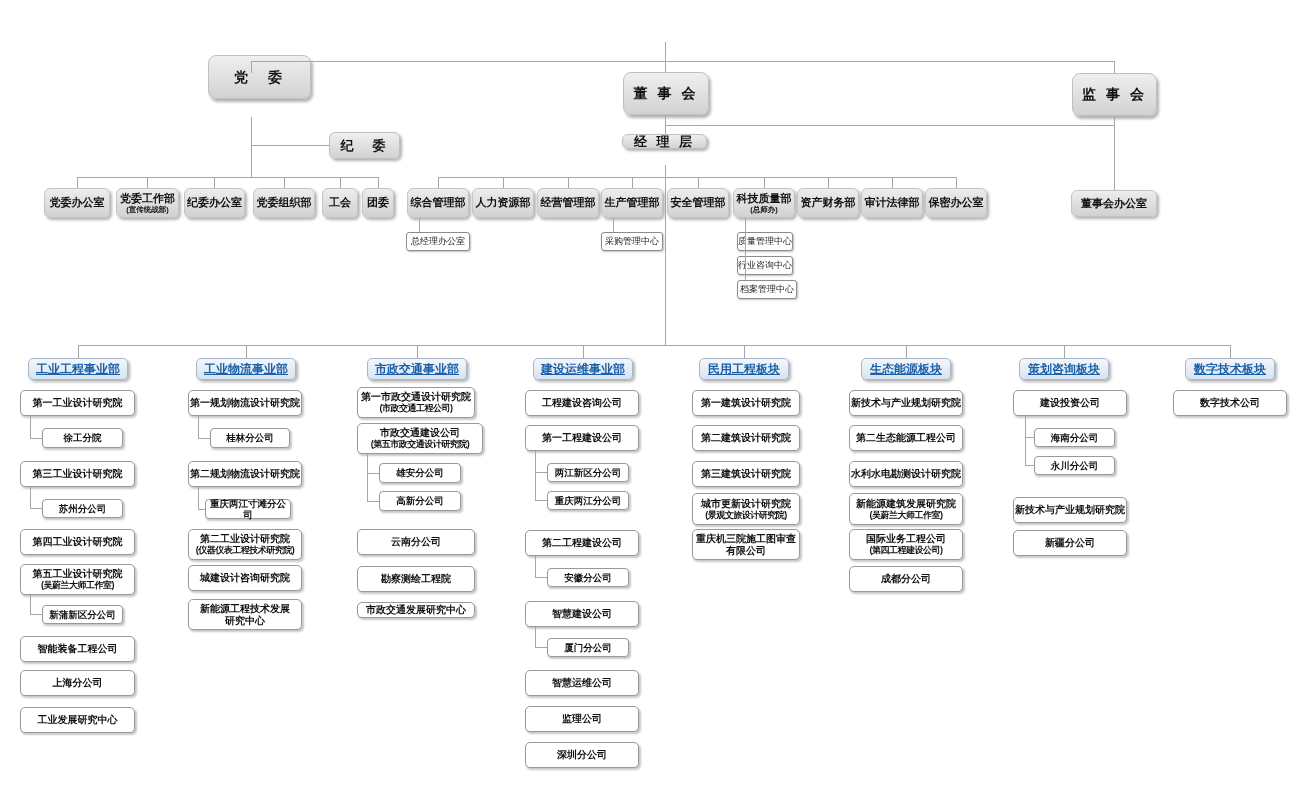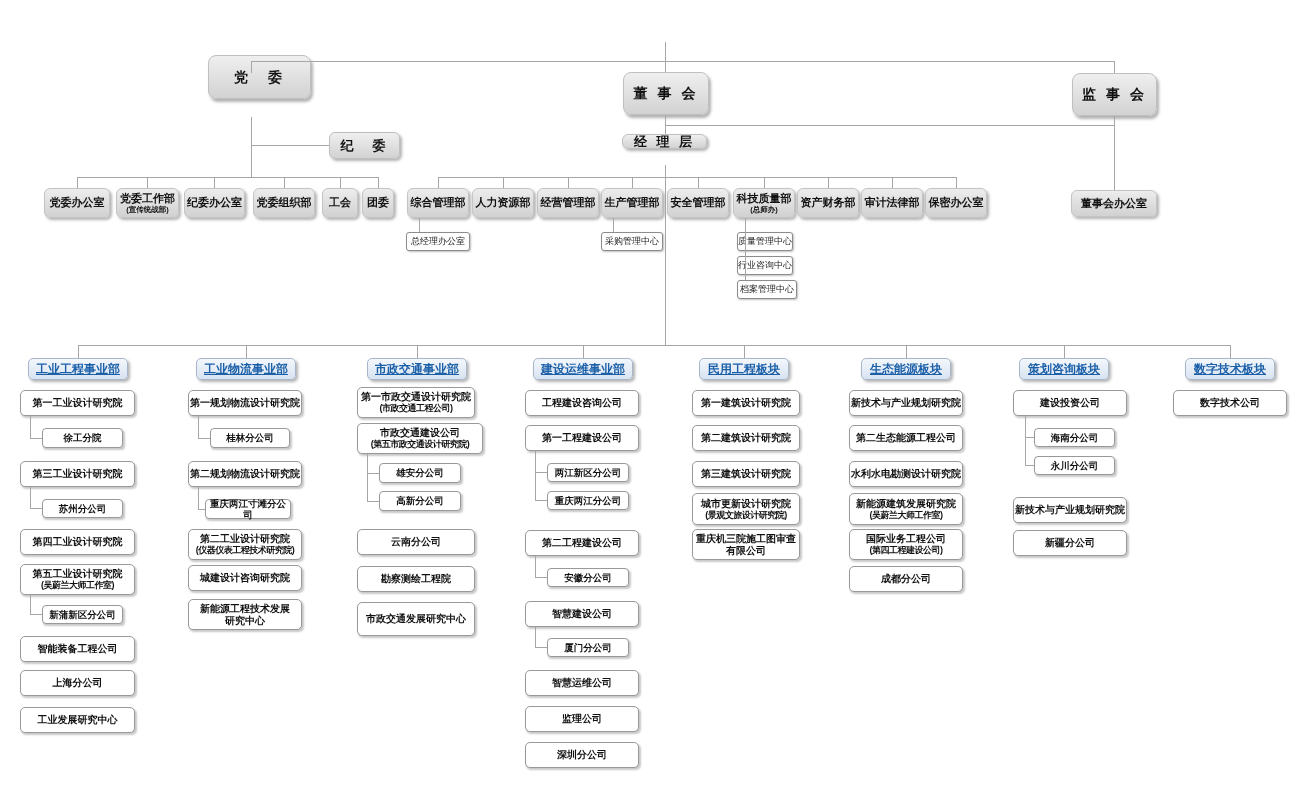--- a/index.html
+++ b/index.html
@@ -207,21 +207,21 @@
     </div>
     <div class="box box-child" style="left: 379px; top: 491px; width: 82px; height: 20px;">
       <span class="lbl">高新分公司</span>
     </div>
     <div class="box box-item" style="left: 357px; top: 529px; width: 118px; height: 26px;">
       <span class="lbl">云南分公司</span>
     </div>
     <div class="box box-item" style="left: 357px; top: 566px; width: 118px; height: 26px;">
       <span class="lbl">勘察测绘工程院</span>
     </div>
-    <div class="box box-item" style="left: 357px; top: 602px; width: 118px; height: 34px;">
+    <div class="box box-item" style="left: 357px; top: 602px; width: 118px; height: 16px;">
       <span class="lbl">市政交通发展研究中心</span>
     </div>
     <div class="box box-item" style="left: 525px; top: 390px; width: 114px; height: 26px;">
       <span class="lbl">工程建设咨询公司</span>
     </div>
     <div class="box box-item" style="left: 525px; top: 425px; width: 114px; height: 26px;">
       <span class="lbl">第一工程建设公司</span>
     </div>
     <div class="box box-child" style="left: 547px; top: 463px; width: 82px; height: 19px;">
       <span class="lbl">两江新区分公司</span>

